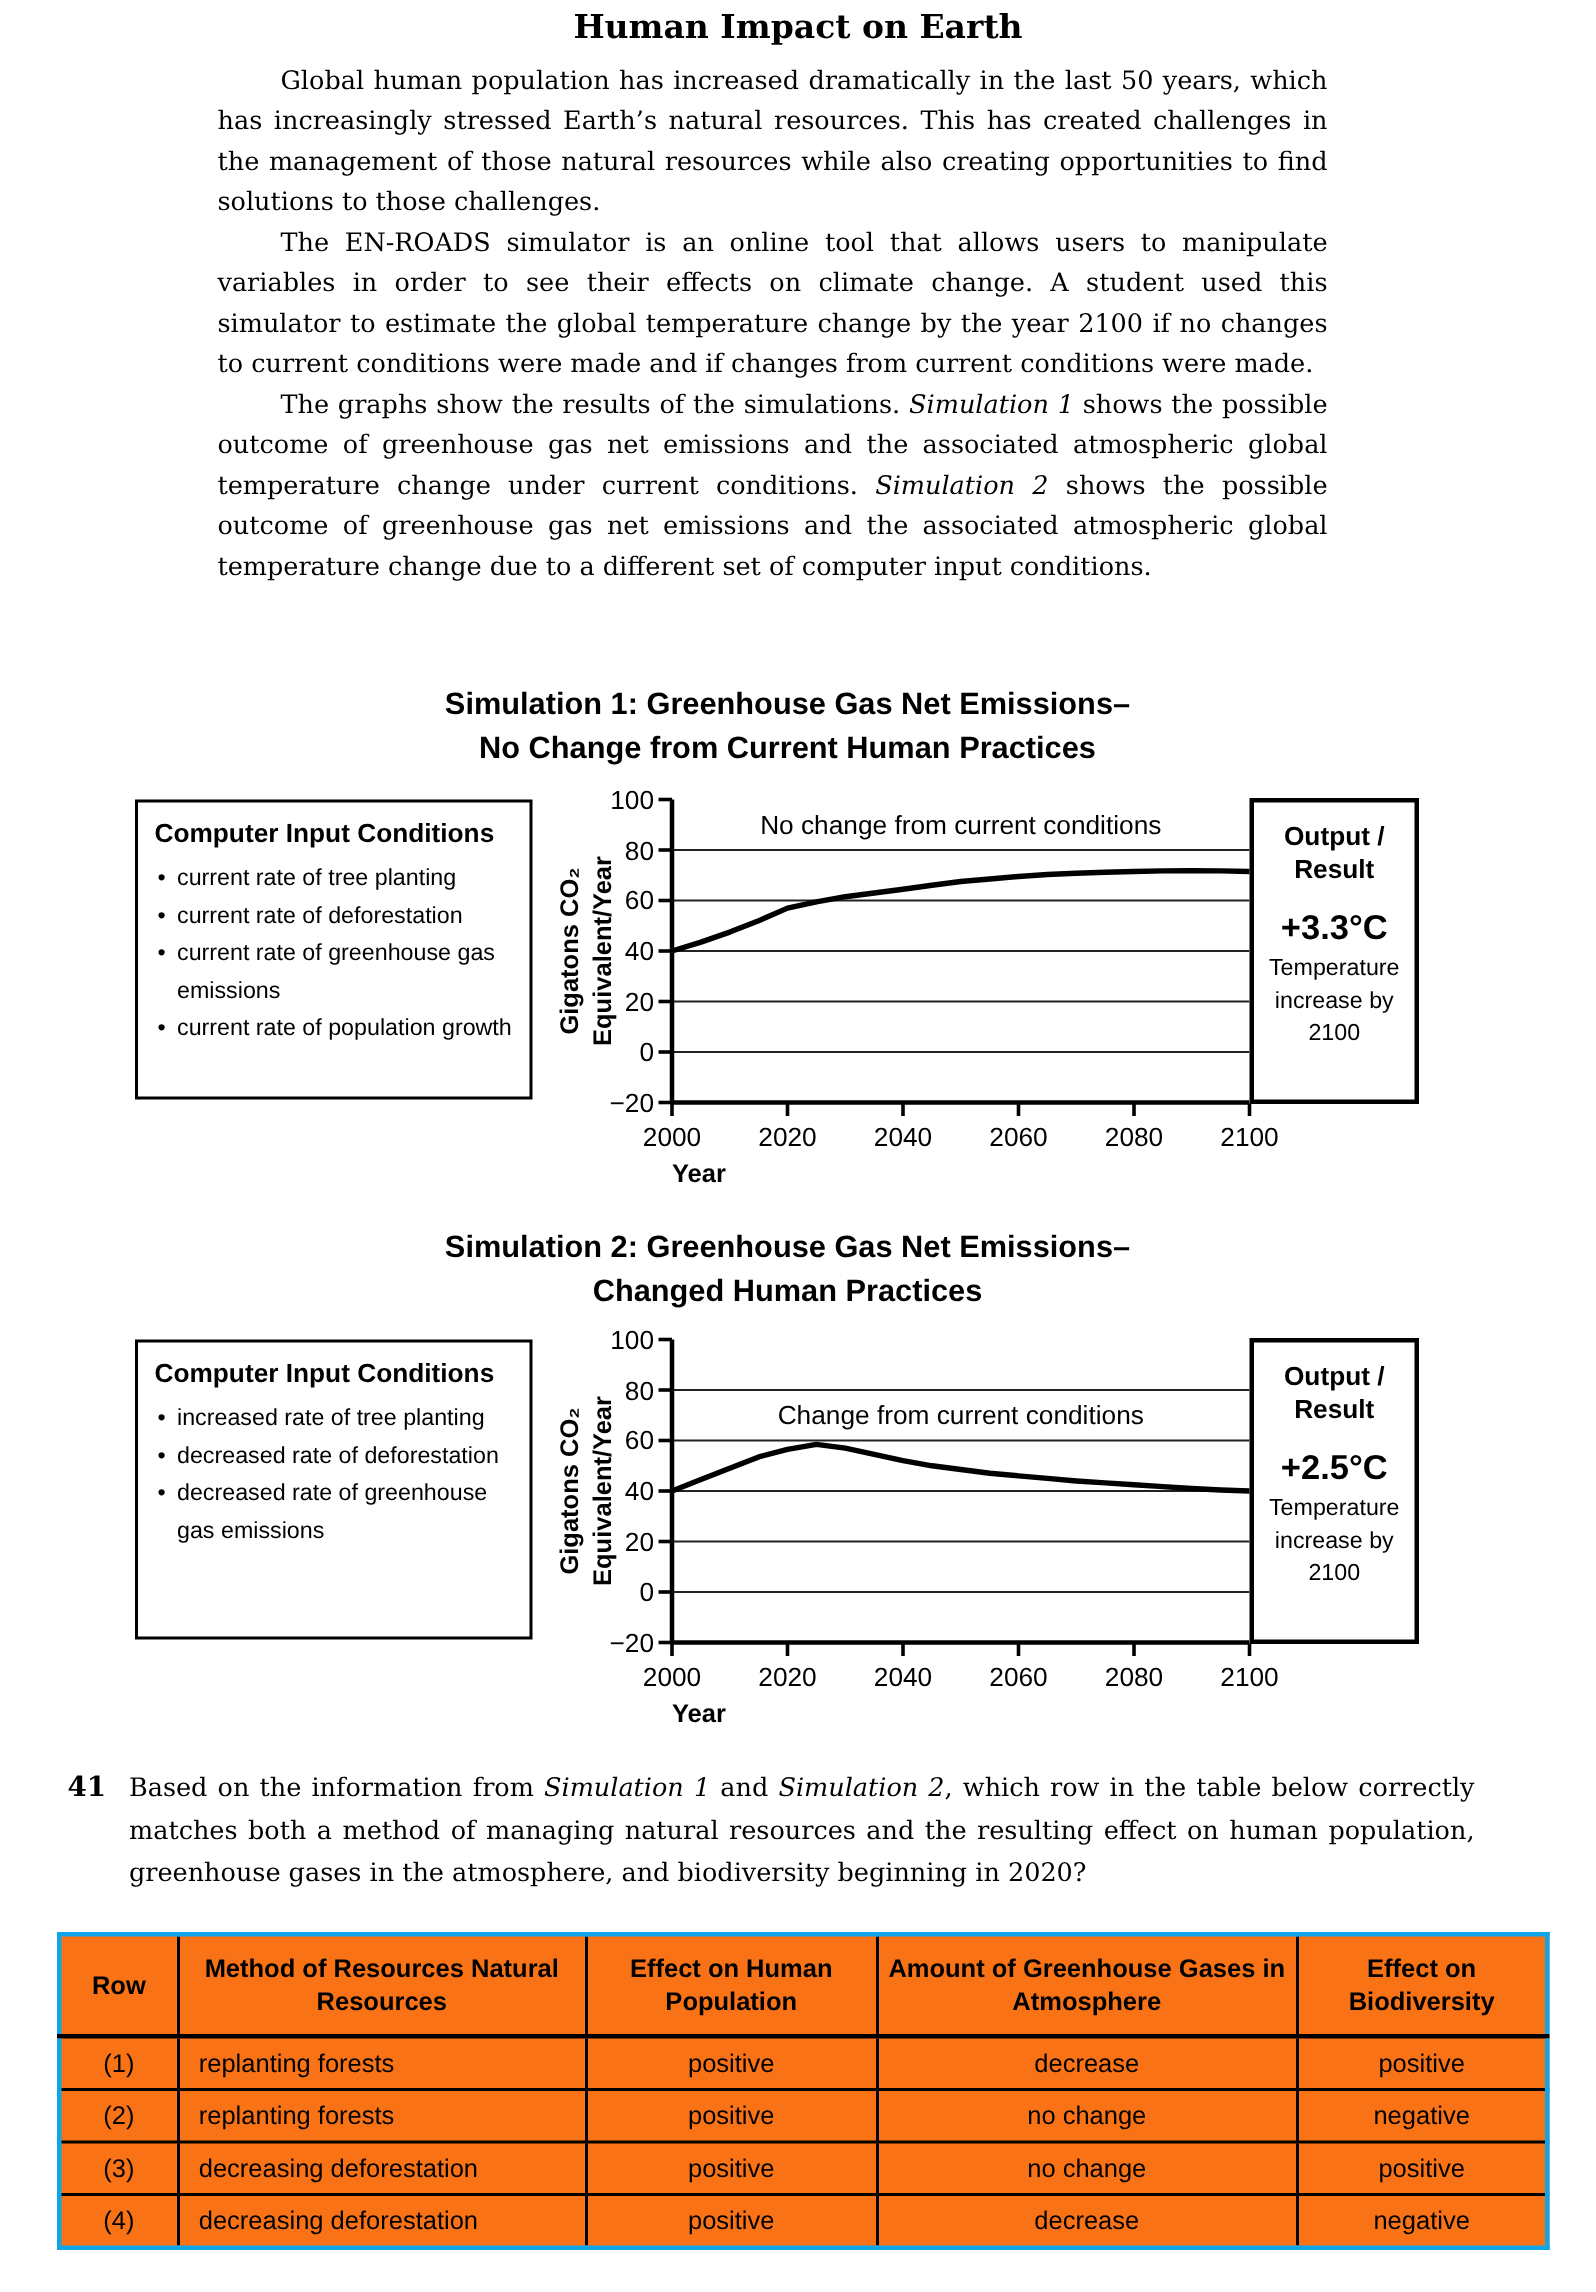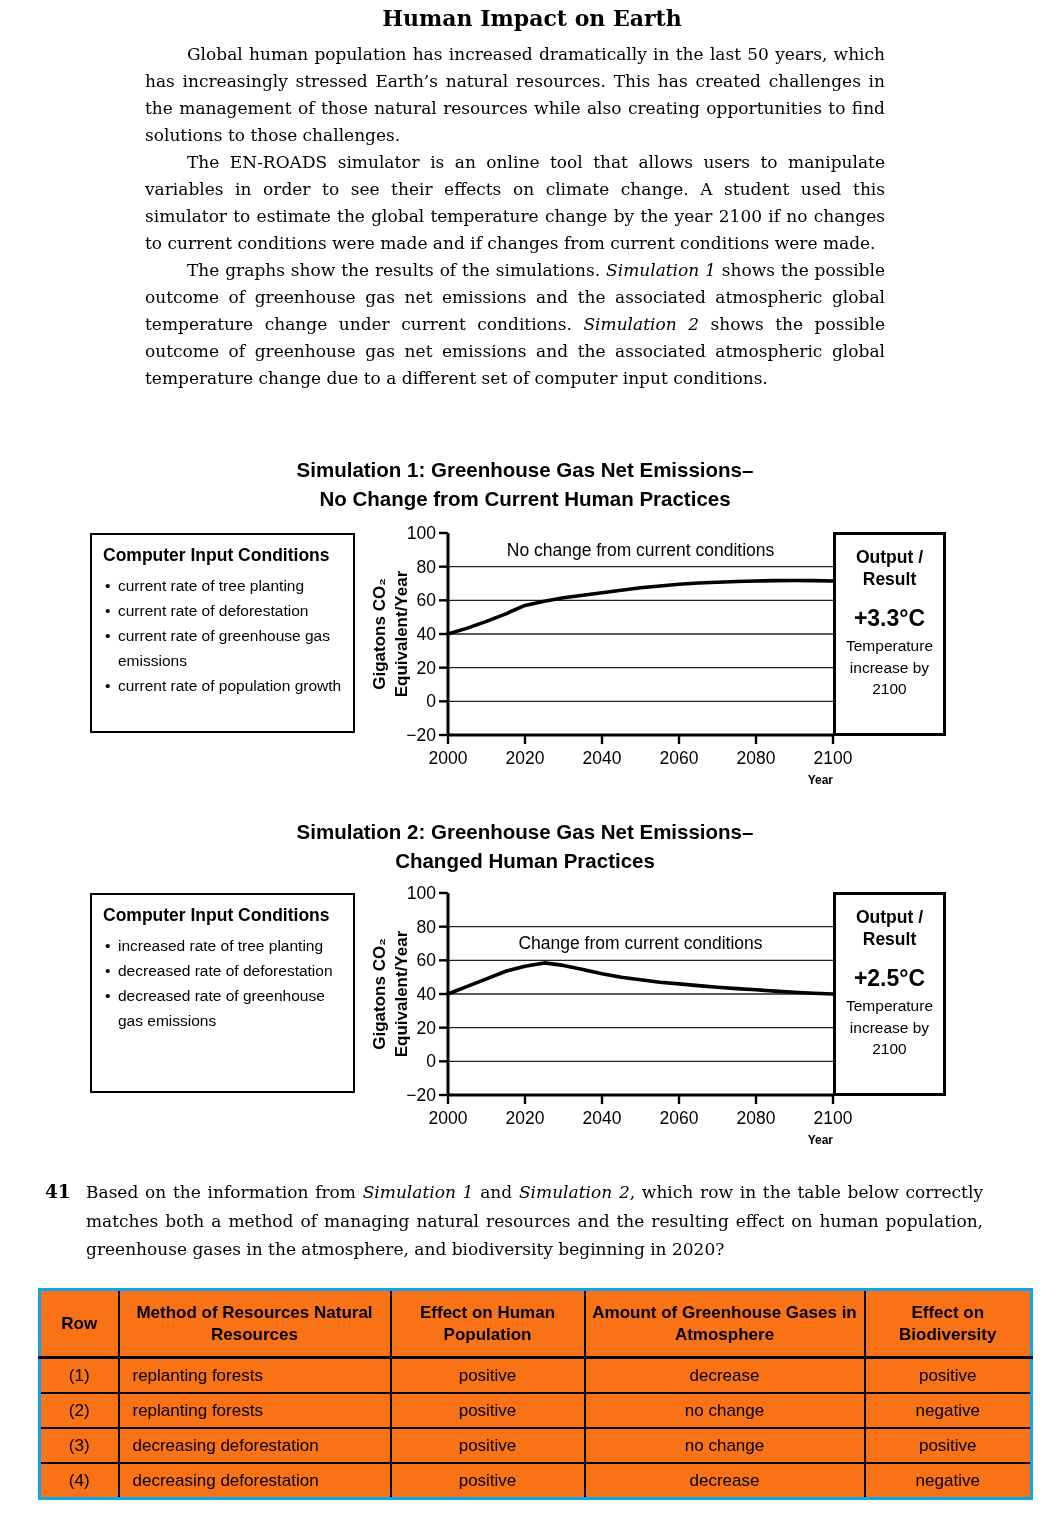--- a/index.html
+++ b/index.html
@@ -35,22 +35,22 @@
 
   .chart { position:absolute; left:448px; width:385px; height:202px;
            font-family:"Liberation Sans", sans-serif; }
   .c1 { top:533px; } .c2 { top:893px; }
   .plot-svg { position:absolute; left:-16px; top:0; overflow:visible; }
   .annotation { position:absolute; left:0; width:100%; text-align:center; font-size:17.5px; }
   .a1 { top:7px; } .a2 { top:40px; }
   .ytick { position:absolute; left:-62px; width:50px; text-align:right; font-size:17.5px;
            line-height:22px; }
   .xtick { position:absolute; top:215px; width:70px; text-align:center; font-size:17.5px; }
-  .xlab  { position:absolute; top:240px; left:0; width:100%; text-align:right;
-           font-weight:bold; font-size:12px; }
+  .xlab  { position:absolute; top:240px; left:0; width:100%; text-align:left;
+           font-weight:bold; font-size:17px; }
 
   .output-box { position:absolute; left:833px; width:113px; height:204px;
                 border:3px solid #000; box-sizing:border-box; background:#fff;
                 text-align:center; font-family:"Liberation Sans", sans-serif; }
   .o1 { top:532px; } .o2 { top:892px; }
   .ob-title { font-weight:bold; font-size:17.5px; line-height:22px; margin-top:11px; }
   .ob-value { font-weight:bold; font-size:23px; margin-top:15px; }
   .ob-caption { font-size:15.5px; line-height:21.5px; margin-top:3px; }
 
   .question { position:absolute; top:1178px; left:45px; width:938px; box-sizing:border-box;

